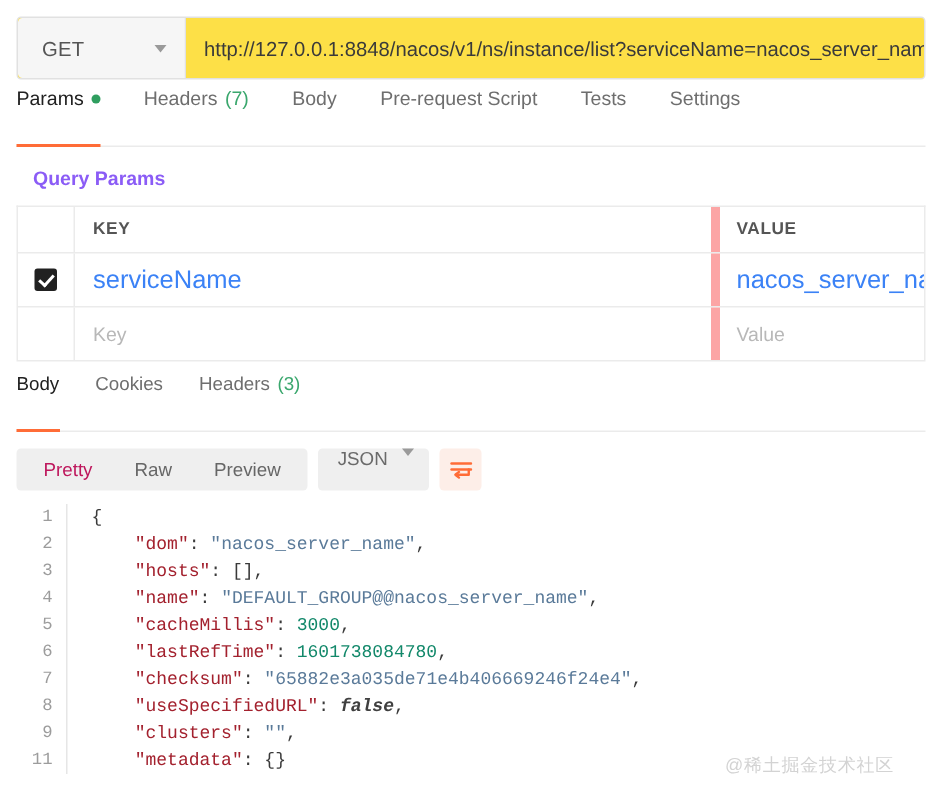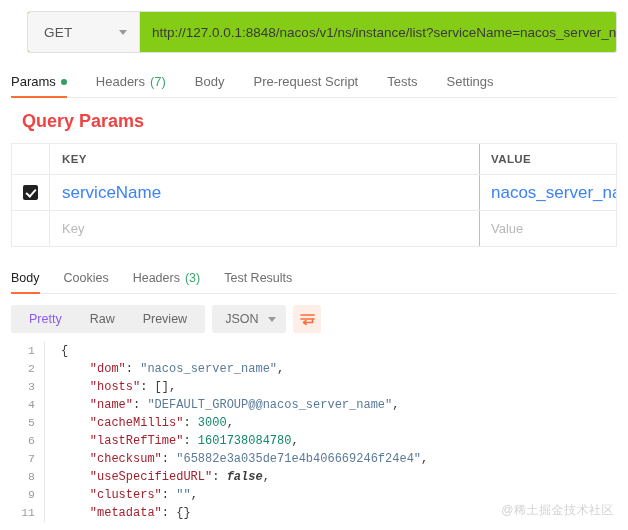--- a/index.html
+++ b/index.html
@@ -15,24 +15,24 @@
     color: #333333;
     overflow: hidden;
     position: relative;
   }
 
   
   .urlbar {
     display: flex;
     align-items: stretch;
     height: 40px;
-    margin: 11px 11px 0 27px;
+    margin: 11px 11px 0 11px;
     border: 1px solid #e1e1e1;
     border-radius: 3px;
-    background: #84cc16;
+    background: #fde047;
   }
   .method-select {
     width: 112px;
     background: #f6f6f6;
     border-right: 1px solid #e1e1e1;
     display: flex;
     align-items: center;
     justify-content: space-between;
     padding: 0 12px 0 16px;
     box-sizing: border-box;
@@ -65,21 +65,21 @@
   
   .req-tabs {
     display: flex;
     align-items: flex-end;
     height: 31px;
     margin: 13px 11px 0 11px;
     border-bottom: 1px solid #ebebeb;
   }
   .rtab {
     position: relative;
-    padding: 0 0 8px 0;
+    padding: 0 0 24px 0;
     margin-right: 29px;
     font-size: 13px;
     color: #6e6e6e;
     cursor: pointer;
     white-space: nowrap;
     display: flex;
     align-items: center;
     gap: 5px;
   }
   .rtab.active { color: #212121; }
@@ -94,22 +94,22 @@
     width: 6px; height: 6px;
     border-radius: 50%;
     background: #2f9e5f;
     display: inline-block;
   }
   .count { color: #3aa76d; }
 
   
   .qp-title {
     margin: 13px 0 0 22px;
-    font-size: 18px;
-    color: #ef4444;
+    font-size: 13px;
+    color: #8b5cf6;
     font-weight: bold;
   }
   .table {
     margin: 11px 11px 0 11px;
     border: 1px solid #ebebeb;
     border-bottom: none;
     box-sizing: border-box;
   }
   .trow {
     display: flex;
@@ -127,21 +127,21 @@
     justify-content: center;
     border-right: 1px solid #ebebeb;
     box-sizing: border-box;
   }
   .cell-key {
     flex: 1;
     height: 100%;
     display: flex;
     align-items: center;
     padding-left: 12px;
-    border-right: 1px solid #fca5a5;
+    border-right: 6px solid #fca5a5;
     box-sizing: border-box;
     overflow: hidden;
     white-space: nowrap;
   }
   .cell-val {
     width: 136px;
     min-width: 136px;
     height: 100%;
     display: flex;
     align-items: center;
@@ -200,24 +200,23 @@
     padding: 0 4px;
   }
   .seg {
     padding: 0 14px;
     font-size: 12.5px;
     color: #666666;
     line-height: 28px;
     cursor: pointer;
     white-space: nowrap;
   }
-  .seg.active { color: #8b5cf6; }
+  .seg.active { color: #be185d; }
   .json-select {
     display: flex;
-    align-items: center;
     gap: 10px;
     background: #efefef;
     border-radius: 3px;
     height: 28px;
     padding: 0 10px 0 13px;
     cursor: pointer;
   }
   .json-select .lbl { font-size: 12.5px; color: #6a6a6a; }
   .wrap-btn {
     width: 28px; height: 28px;
@@ -254,21 +253,21 @@
   }
   .code-text { padding-left: 4px; white-space: pre; }
   .k { color: #a3212e; }
   .s { color: #5a7a99; }
   .n { color: #12886a; }
   .b { color: #404040; font-weight: bold; font-style: italic; }
   .p { color: #3a3a3a; }
 
   .watermark {
     position: absolute;
-    right: 14px;
+    right: 32px;
     bottom: 11px;
     font-size: 12px;
     color: #d3d3d3;
     letter-spacing: .5px;
   }
 </style>
 </head>
 <body>
 
 <div class="urlbar">
@@ -329,23 +328,20 @@
 <div class="resp-tabs" id="response-tabs">
     <div class="rtab active">
       <span>Body</span>
     </div>
     <div class="rtab">
       <span>Cookies</span>
     </div>
     <div class="rtab">
       <span>Headers</span>
       <span class="count">(3)</span>
-    </div>
-    <div class="rtab">
-      <span>Test Results</span>
     </div>
   </div>
 
 <div class="fmt-toolbar">
   <div class="seg-group" id="view-modes">
       <div class="seg active">Pretty</div>
       <div class="seg">Raw</div>
       <div class="seg">Preview</div>
     </div>
 

